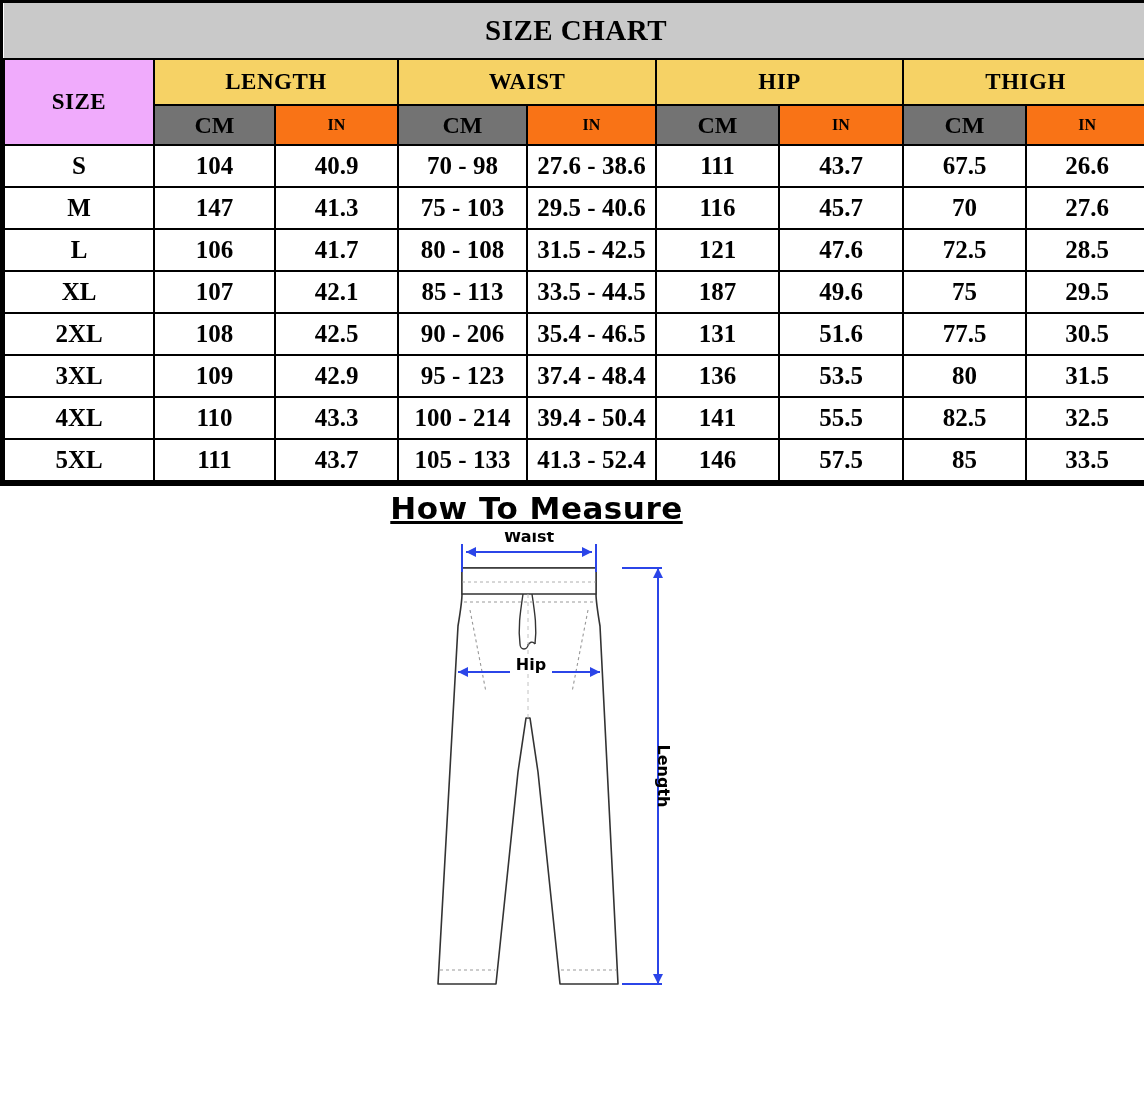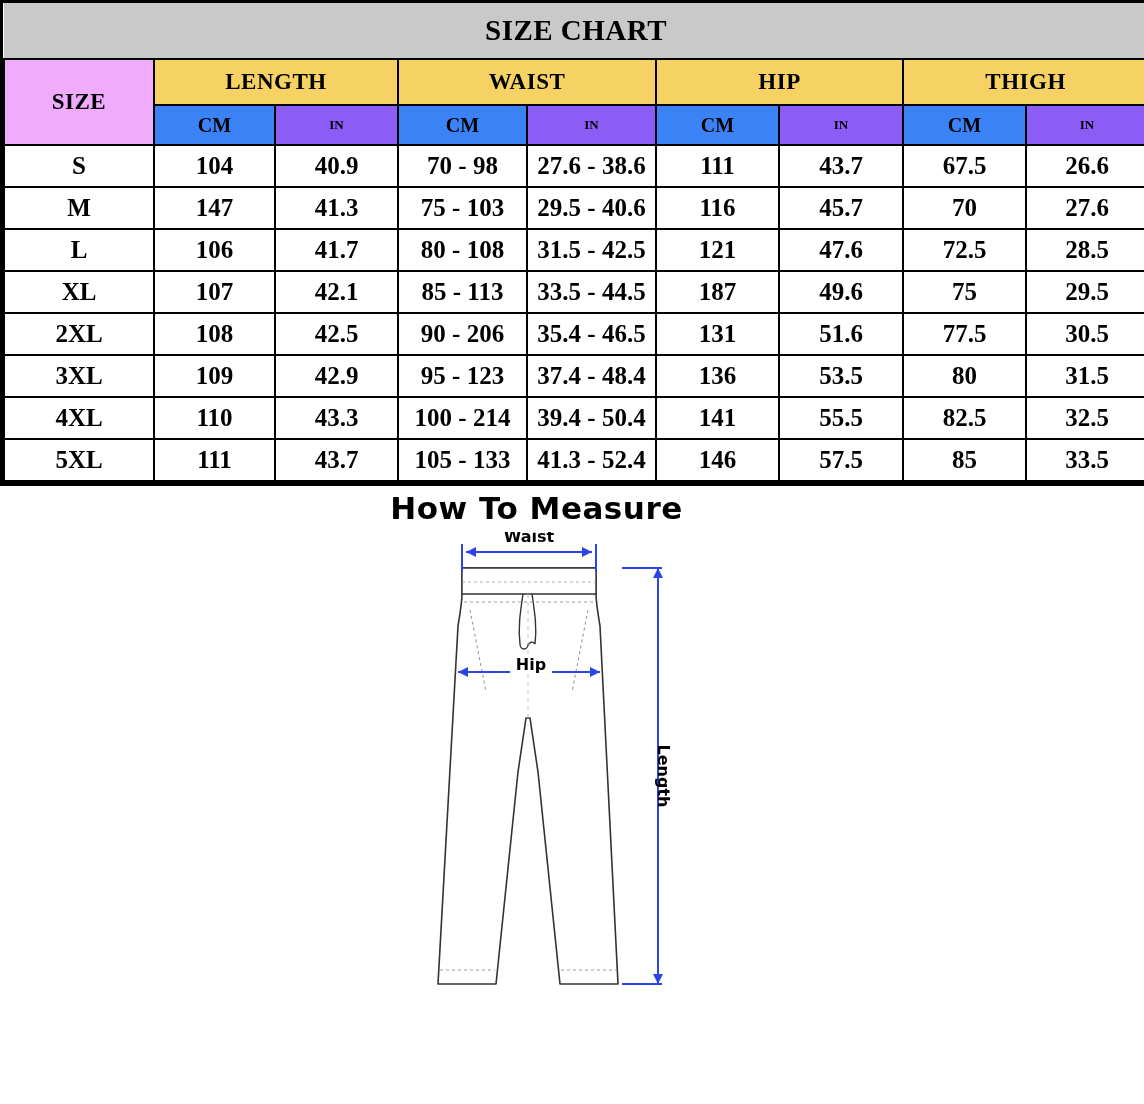--- a/index.html
+++ b/index.html
@@ -54,41 +54,42 @@
     font-size: 23px;
     height: 44px;
     letter-spacing: 0.5px;
   }
   .size-head {
     background: #f0abfc;
     font-size: 23px;
     letter-spacing: 0.5px;
   }
   .unit-cm {
-    background: #3b82f6;
-    font-size: 20px;
+    background: #737373;
+    font-size: 24px;
     height: 38px;
   }
   .unit-in {
-    background: #8b5cf6;
-    font-size: 13px;
+    background: #f97316;
+    font-size: 16px;
     height: 38px;
   }
   .body-cell {
     background: #ffffff;
     font-size: 25px;
     height: 40px;
   }
   .size-cell {
     font-size: 25px;
   }
 
   
   .measure-section {
     text-align: center;
+    text-decoration: underline;
   }
   .measure-title {
     font-family: "DejaVu Sans", sans-serif;
     font-weight: bold;
     font-size: 31px;
     letter-spacing: 0.5px;
     margin: 4px 0 6px 0;
   }
   .measure-desc {
     font-family: "DejaVu Sans", sans-serif;

